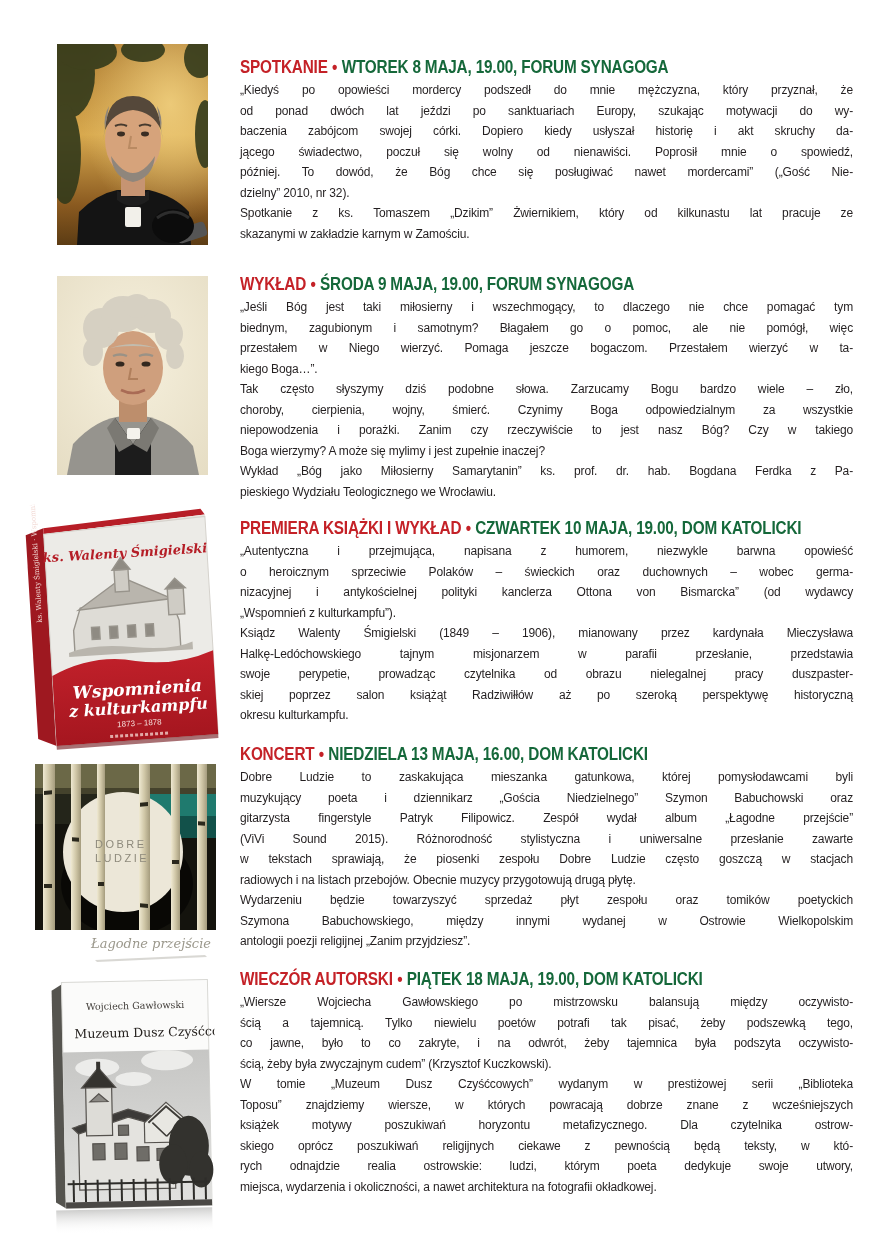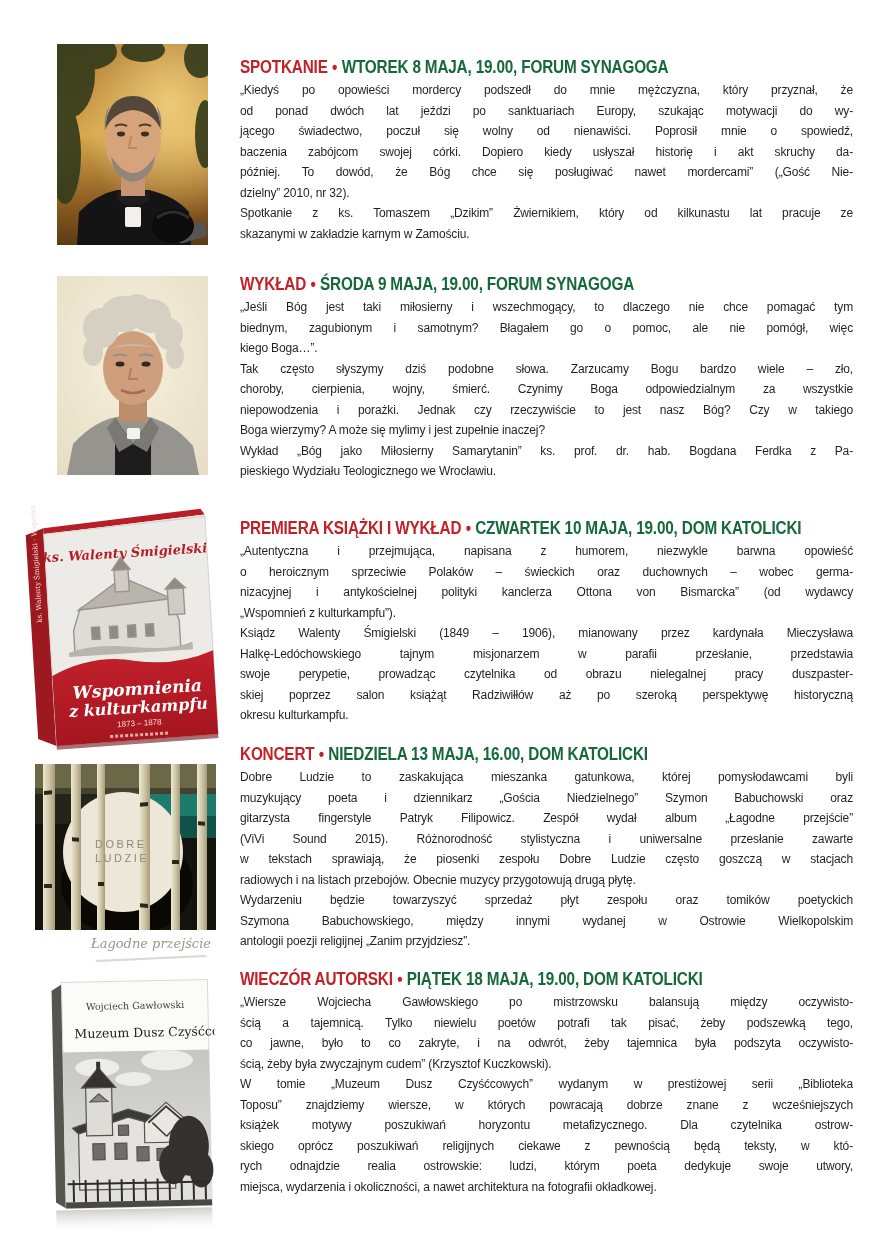--- a/index.html
+++ b/index.html
@@ -274,35 +274,36 @@
       </g>
 
       <rect x="6" y="234" width="156" height="24" fill="url(#refl)"></rect>
     </svg>
   </div>
 
   <div class="section-text" style="top:56px">
       <div class="heading"><span class="ttl">SPOTKANIE</span><span class="sep">•</span><span class="when">WTOREK 8 MAJA, 19.00, FORUM SYNAGOGA</span></div>
       <div class="bodyline">„Kiedyś po opowieści mordercy podszedł do mnie mężczyzna, który przyznał, że</div>
       <div class="bodyline">od ponad dwóch lat jeździ po sanktuariach Europy, szukając motywacji do wy-</div>
+      <div class="bodyline">baczenia zabójcom swojej córki. Dopiero kiedy usłyszał historię i akt skruchy da-</div>
       <div class="bodyline">jącego świadectwo, poczuł się wolny od nienawiści. Poprosił mnie o spowiedź,</div>
-      <div class="bodyline">baczenia zabójcom swojej córki. Dopiero kiedy usłyszał historię i akt skruchy da-</div>
       <div class="bodyline">później. To dowód, że Bóg chce się posługiwać nawet mordercami” („Gość Nie-</div>
       <div class="bodyline endline">dzielny” 2010, nr 32).</div>
       <div class="bodyline">Spotkanie z ks. Tomaszem „Dzikim” Żwiernikiem, który od kilkunastu lat pracuje ze</div>
       <div class="bodyline endline">skazanymi w zakładzie karnym w Zamościu.</div>
     </div>
   <div class="section-text" style="top:273px">
       <div class="heading"><span class="ttl">WYKŁAD</span><span class="sep">•</span><span class="when">ŚRODA 9 MAJA, 19.00, FORUM SYNAGOGA</span></div>
       <div class="bodyline">„Jeśli Bóg jest taki miłosierny i wszechmogący, to dlaczego nie chce pomagać tym</div>
       <div class="bodyline">biednym, zagubionym i samotnym? Błagałem go o pomoc, ale nie pomógł, więc</div>
+      <div class="bodyline">przestałem w Niego wierzyć. Pomaga jeszcze bogaczom. Przestałem wierzyć w ta-</div>
       <div class="bodyline endline">kiego Boga…”.</div>
       <div class="bodyline">Tak często słyszymy dziś podobne słowa. Zarzucamy Bogu bardzo wiele – zło,</div>
       <div class="bodyline">choroby, cierpienia, wojny, śmierć. Czynimy Boga odpowiedzialnym za wszystkie</div>
-      <div class="bodyline">niepowodzenia i porażki. Jednak czy rzeczywiście to jest nasz Bóg? Czy w takiego</div>
+      <div class="bodyline">niepowodzenia i porażki. Zanim czy rzeczywiście to jest nasz Bóg? Czy w takiego</div>
       <div class="bodyline endline">Boga wierzymy? A może się mylimy i jest zupełnie inaczej?</div>
       <div class="bodyline">Wykład „Bóg jako Miłosierny Samarytanin” ks. prof. dr. hab. Bogdana Ferdka z Pa-</div>
       <div class="bodyline endline">pieskiego Wydziału Teologicznego we Wrocławiu.</div>
     </div>
   <div class="section-text" style="top:517px">
       <div class="heading"><span class="ttl">PREMIERA KSIĄŻKI I WYKŁAD</span><span class="sep">•</span><span class="when">CZWARTEK 10 MAJA, 19.00, DOM KATOLICKI</span></div>
       <div class="bodyline">„Autentyczna i przejmująca, napisana z humorem, niezwykle barwna opowieść</div>
       <div class="bodyline">o heroicznym sprzeciwie Polaków – świeckich oraz duchownych – wobec germa-</div>
       <div class="bodyline">nizacyjnej i antykościelnej polityki kanclerza Ottona von Bismarcka” (od wydawcy</div>
       <div class="bodyline endline">„Wspomnień z kulturkampfu”).</div>

